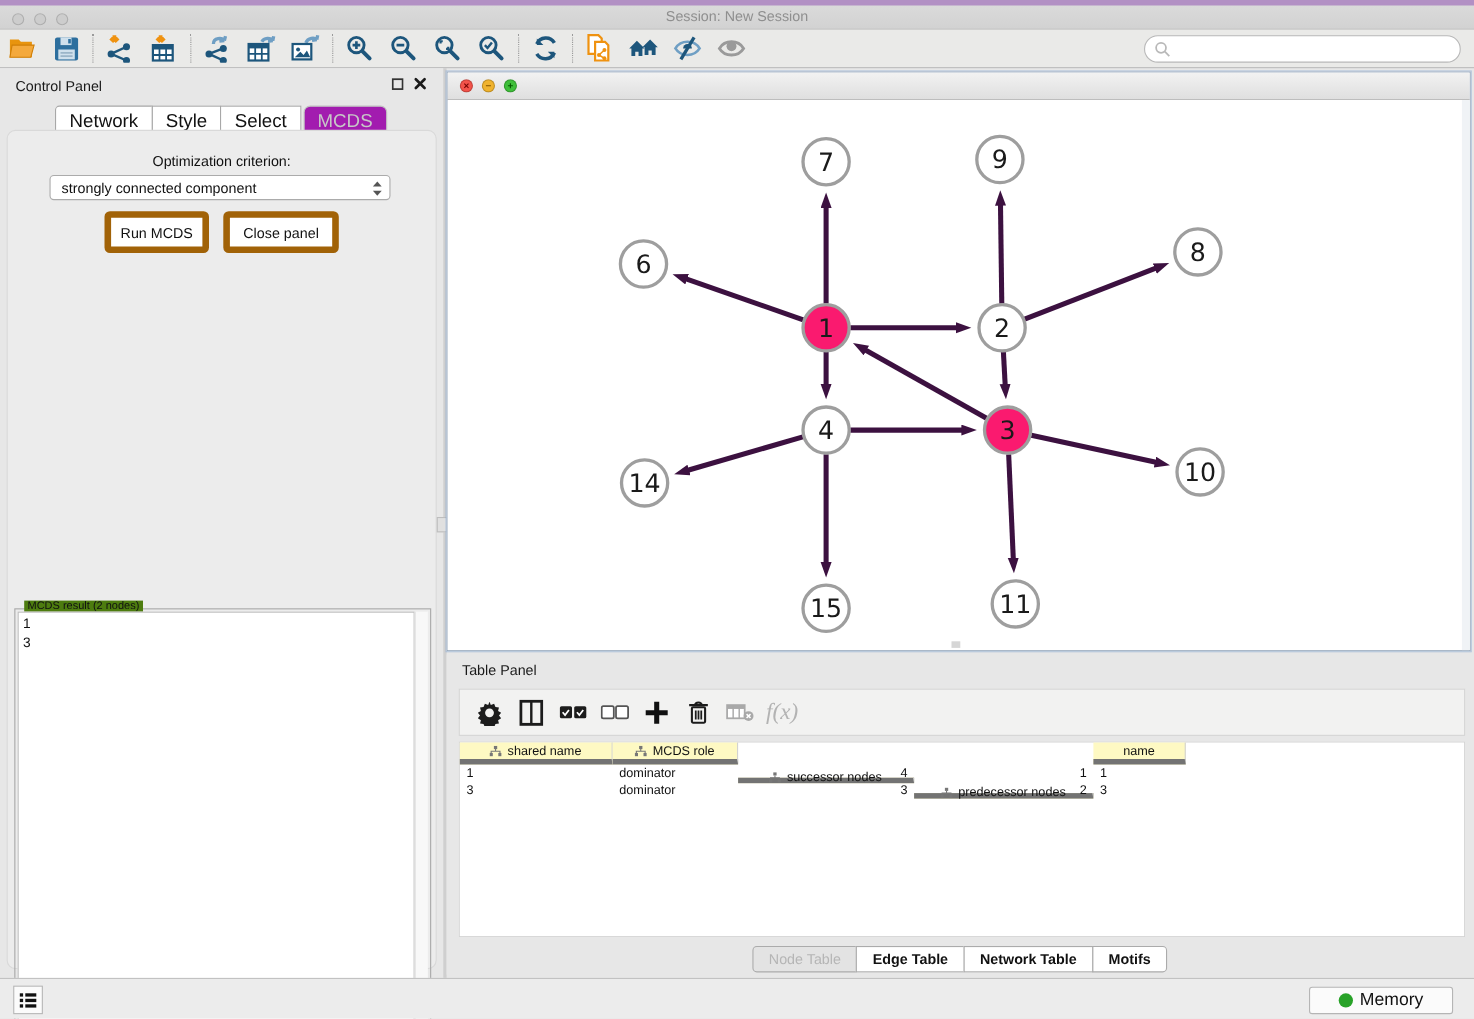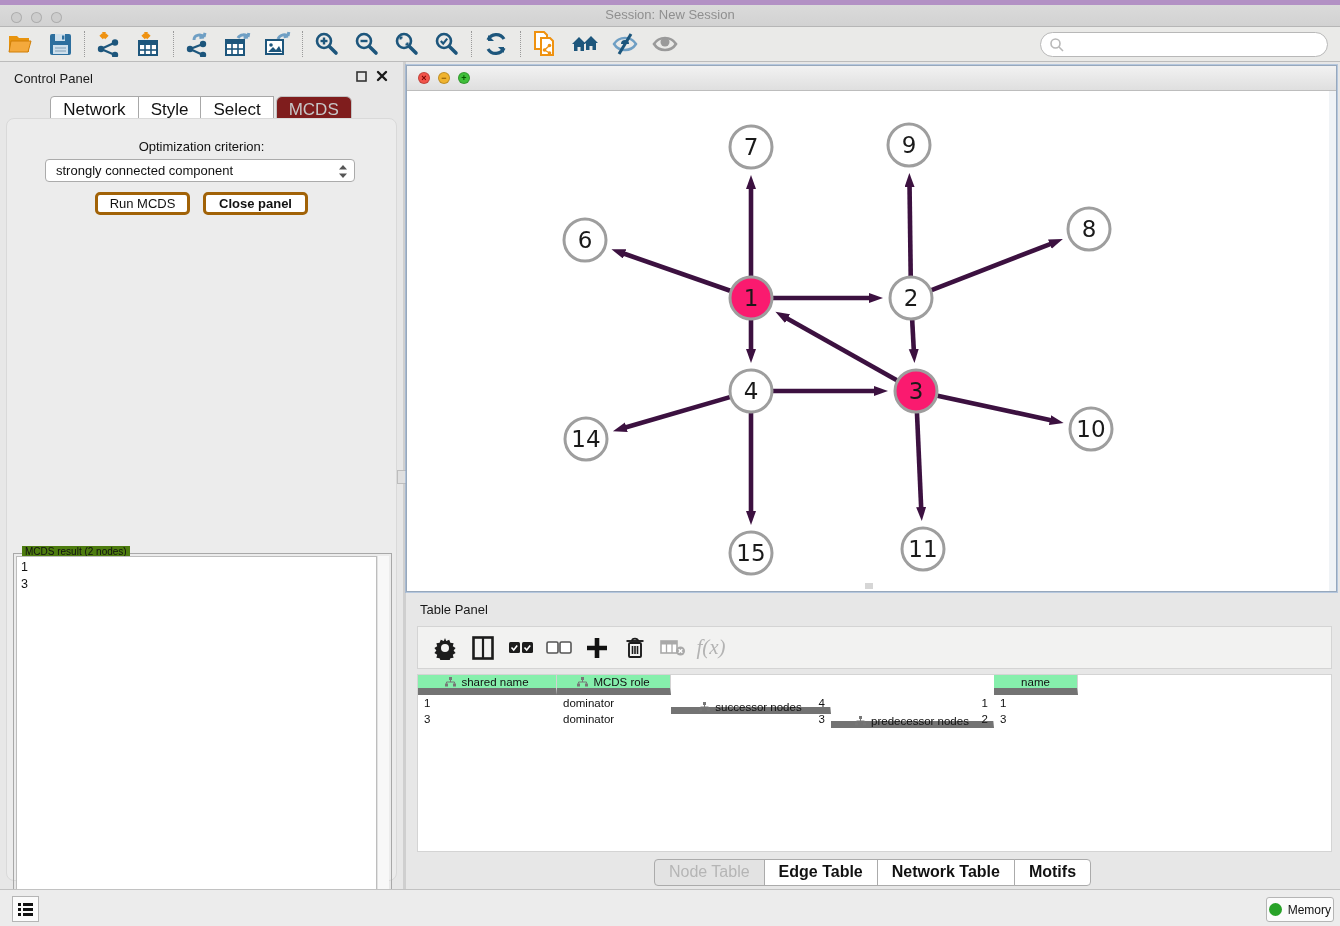--- a/index.html
+++ b/index.html
@@ -27,33 +27,33 @@
 
   
   #control-panel { position:absolute; left:0; top:62px; width:403px; height:827px; background:#e7e7e7; }
   #cp-header { position:absolute; left:0; top:0; width:403px; height:32px; }
   #cp-title { position:absolute; left:14px; top:9px; font-size:13px; color:#1a1a1a; }
   .panel-btns { position:absolute; top:8px; display:flex; gap:9px; align-items:center; }
   #cp-tabs { position:absolute; left:0; top:34px; width:403px; display:flex; justify-content:center; }
   .cp-tab { border:1px solid #a8a8a8; background:#fff; color:#111; font-size:17px;
     padding:3px 12px 4px; margin-left:-1px; }
   .cp-tab.first { border-radius:4px 0 0 4px; }
-  .cp-tab.active-mcds { border-radius:6px; background:#7f1d1d; color:#c7c7c7;
+  .cp-tab.active-mcds { border-radius:6px; background:#a21caf; color:#c7c7c7;
     border-color:#c2c2c2; margin-left:2px; }
   #cp-body { position:absolute; left:6px; top:56px; width:391px; height:763px;
     background:#ececec; border:1px solid #d9d9d9; border-radius:8px; }
   #opt-label { position:absolute; left:0; top:20px; width:100%; text-align:center; font-size:13px; color:#111; }
   #criterion-select { position:absolute; left:38px; top:40px; width:310px; height:23px;
     background:#fff; border:1px solid #ababab; border-radius:4px;
     display:flex; align-items:center; font-size:13px; color:#111; padding:0 24px 0 10px; }
   #criterion-stepper { position:absolute; right:4px; top:3px; }
-  .cp-btn { position:absolute; top:73px; height:23px; background:#fff; border:3px solid #a16207;
+  .cp-btn { position:absolute; top:73px; height:38px; background:#fff; border:6px solid #a16207;
     border-radius:5px; font-size:13px; color:#111; display:flex; align-items:center; justify-content:center; }
   #run-btn { left:88px; width:95px; }
-  #closepanel-btn { left:196px; width:105px;font-weight:bold; }
+  #closepanel-btn { left:196px; width:105px; }
   #result-group { position:absolute; left:6px; top:434px; width:379px; height:378px;
     border:1px solid #a8a8a8; }
   #result-legend { position:absolute; left:8px; top:-8px; background:#4d7c0f; padding:0 3px;
     font-size:10px; color:#111; }
   #result-text { position:absolute; left:2px; top:2px; width:361px; height:372px; background:#fff;
     border:1px solid #bdbdbd; font-size:12.5px; color:#111; padding:2px 4px; white-space:pre; line-height:17px; }
   #result-scroll { position:absolute; right:2px; top:2px; width:12px; height:372px;
     background:#f8f8f8; border-left:1px solid #e2e2e2; }
   #main-divider { position:absolute; left:403px; top:62px; width:3px; height:827px; background:#cfcfcf; }
   #divider-grip { position:absolute; left:397px; top:470px; width:10px; height:14px;
@@ -74,40 +74,40 @@
 
   
   #table-panel { position:absolute; left:406px; top:595px; width:934px; height:291px; background:#e7e7e7; }
   #tp-title { position:absolute; left:14px; top:7px; font-size:13px; color:#1a1a1a; }
   #tp-toolbar { position:absolute; left:11px; top:31px; width:915px; height:43px;
     background:#f2f2f1; border:1px solid #d4d4d4; display:flex; align-items:center; padding-left:8px; }
   .tp-icon { width:38px; height:34px; display:flex; align-items:center; justify-content:center; }
   #tp-table { position:absolute; left:11px; top:79px; width:915px; height:178px; background:#fff;
     border:1px solid #d4d4d4; font-size:11.5px; color:#111; }
   .hdr-row { display:flex; height:20px; }
-  .hdr-cell { background:#86efac; border-right:1px solid #d2d2d2; border-bottom:7px solid #737373;
+  .hdr-cell { background:#fef9c3; border-right:1px solid #d2d2d2; border-bottom:5px solid #737373;
     display:flex; align-items:center; justify-content:center; gap:5px; color:#111; }
   .data-row { display:flex; height:16px; align-items:center; }
   .cell { padding:0 6px; overflow:hidden; white-space:nowrap; }
   .r { text-align:right; } .l { text-align:left; }
   #tp-bottombar { position:absolute; left:0; top:263px; width:934px; height:28px;
     display:flex; align-items:center; justify-content:center; }
-  .tp-tab { border:1px solid #ababab; background:#fff; color:#111; font-size:16px; font-weight:bold;
+  .tp-tab { border:1px solid #ababab; background:#fff; color:#111; font-size:13px; font-weight:bold;
     padding:3px 14px 4px; margin-left:-1px; }
   .tp-tab.first { border-radius:4px 0 0 4px; background:#e3e3e3; color:#b5b5b5; font-weight:normal; }
   .tp-tab.last { border-radius:0 4px 4px 0; }
 
   
   #statusbar { position:absolute; left:0; top:889px; width:1340px; height:37px;
     background:#ececec; border-top:1px solid #c2c2c2; }
   #list-btn { position:absolute; left:12px; top:6px; width:27px; height:26px; background:#fbfbfb;
     border:1px solid #b5b5b5; display:flex; align-items:center; justify-content:center; }
-  #memory-btn { position:absolute; right:6px; top:7px; height:25px; background:#fbfbfb;
+  #memory-btn { position:absolute; right:19px; top:7px; height:25px; background:#fbfbfb;
     border:1px solid #b5b5b5; border-radius:3px; display:flex; align-items:center;
-    gap:6px; padding:0 2px; font-size:12px; color:#111; }
+    gap:6px; padding:0 26px; font-size:16px; color:#111; }
   #memory-dot { width:13px; height:13px; border-radius:50%; background:#28a228; }
   svg { display:block; }
 </style>
 </head>
 <body>
 
 <div id="titlebar">
   <div id="purple-strip"></div>
   <div class="traffic" style="left:11px; background:#cdcdcd;"></div>
   <div class="traffic" style="left:31px; background:#cdcdcd;"></div>

